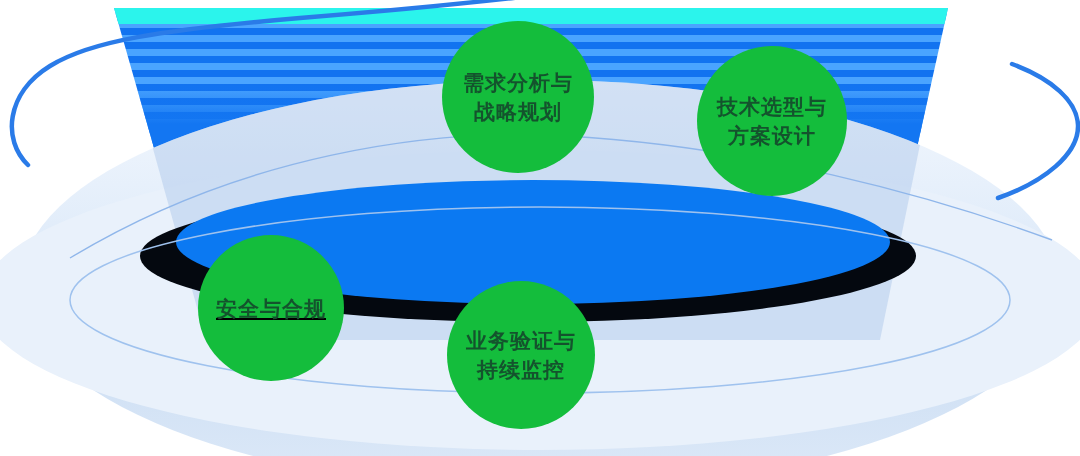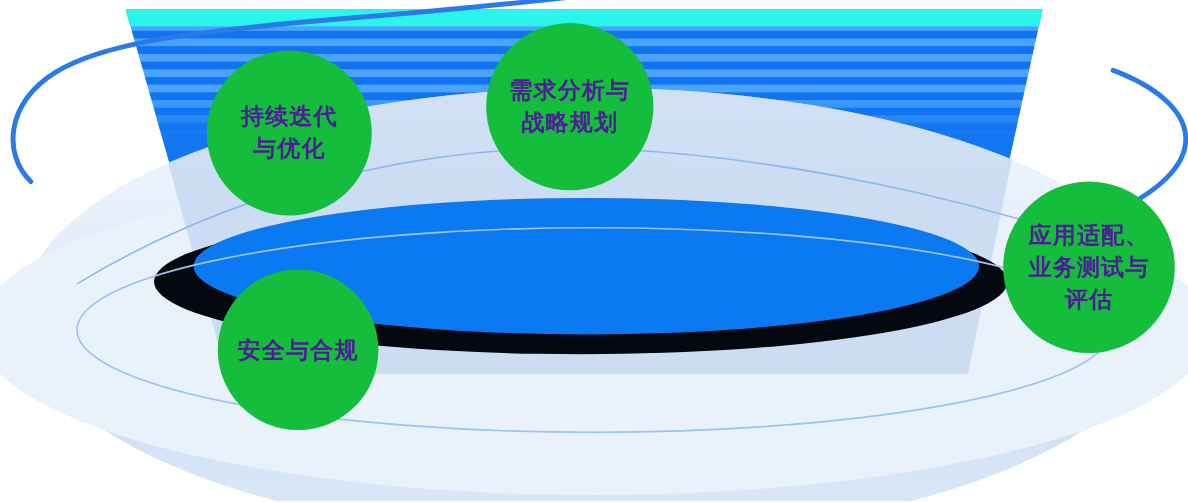--- a/index.html
+++ b/index.html
@@ -12,21 +12,21 @@
   }
   .stage svg{position:absolute;left:0;top:0;}
   .node{
     position:absolute;
     border-radius:50%;
     background:#14BD3C;
     display:flex;align-items:center;justify-content:center;
     text-align:center;
   }
   .node span{
-    color:#4c1d95;
+    color:#14532d;
     font-weight:bold;
     font-size:21px;
     line-height:29px;
     letter-spacing:1px;
     white-space:pre-line;
   }
 </style>
 </head>
 <body>
 
@@ -81,32 +81,31 @@
 
     <path d="M 28,165 C 2,140 6,93 50,66 C 90,41 160,30 300,18 C 400,10 480,2 548,-6" fill="none" stroke="#2A7BE8" stroke-width="4.5" stroke-linecap="round"></path>
     <path d="M 1012,64 C 1052,79 1077,101 1078,125 C 1079,154 1044,182 998,198" fill="none" stroke="#2A7BE8" stroke-width="4.5" stroke-linecap="round"></path>
   </svg>
 
   <div class="node" style="left:442px;top:21px;width:152px;height:152px;">
     <span>需求分析与
 战略规划</span>
   </div>
 
-
-  <div class="node" style="left:912px;top:165px;width:156px;height:156px;">
-    <span>应用适配、
-业务测试与
-评估</span>
+  <div class="node" style="left:697px;top:46px;width:150px;height:150px;">
+    <span>技术选型与
+方案设计</span>
   </div>
 
 
 
-  <div class="node" style="left:198px;top:245px;width:146px;height:146px;">
+  <div class="node" style="left:447px;top:281px;width:148px;height:148px;">
+    <span>业务验证与
+持续监控</span>
+  </div>
+
+  <div class="node" style="left:198px;top:235px;width:146px;height:146px;text-decoration:underline;">
     <span>安全与合规</span>
   </div>
 
 
-  <div class="node" style="left:188px;top:46px;width:150px;height:150px;">
-    <span>持续迭代
-与优化</span>
-  </div>
 
 </div>
 
 </body></html>

